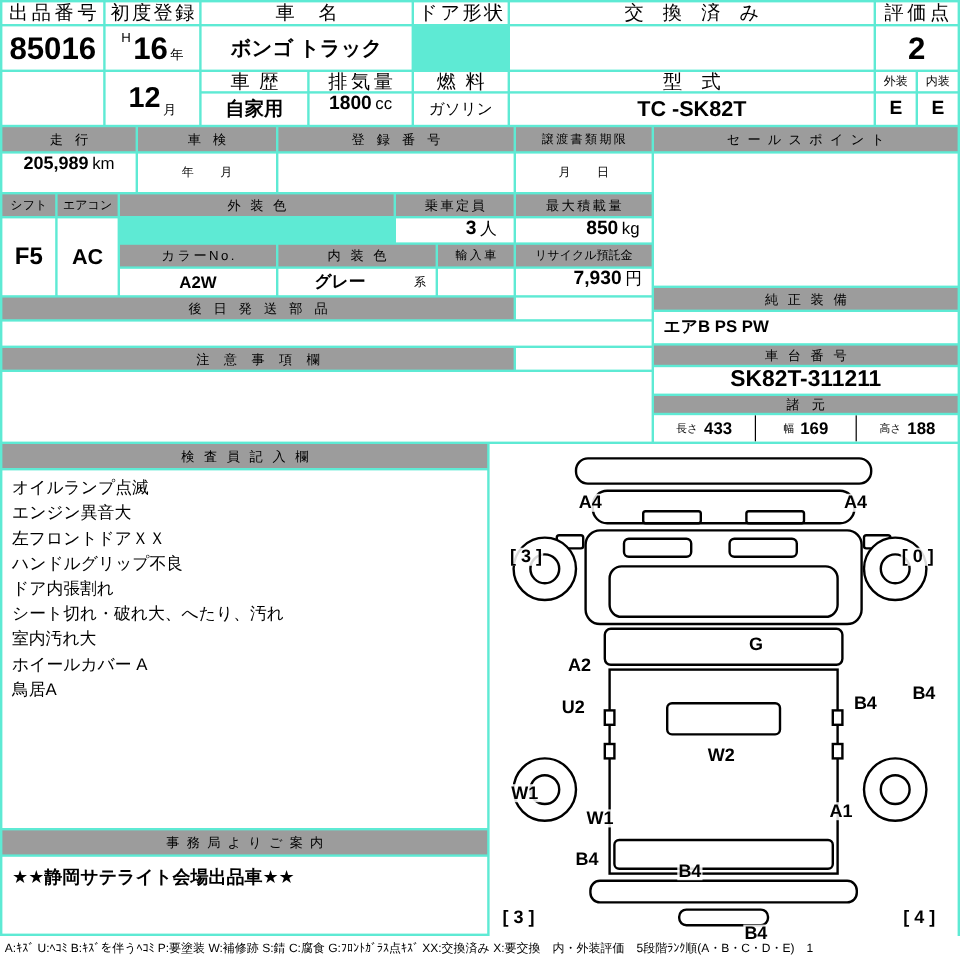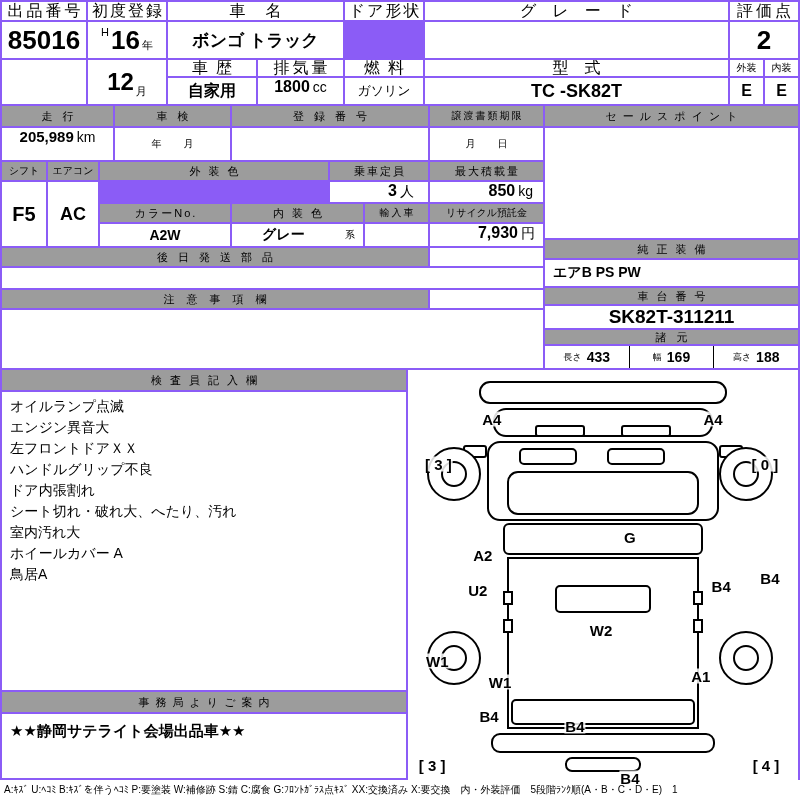--- a/index.html
+++ b/index.html
@@ -1,18 +1,18 @@
 <!DOCTYPE html>
 <html><head>
 <meta charset="utf-8">
 <style>
   html,body{margin:0;padding:0;background:#fff;}
   .sheet{position:relative;width:800px;height:800px;background:#fff;
          font-family:"Liberation Sans","DejaVu Sans",sans-serif;color:#000;}
-  .form{position:absolute;left:0;top:0;width:800px;height:780px;background:#8b5cf6;}
+  .form{position:absolute;left:0;top:0;width:800px;height:780px;background:#5eead4;}
   .c{position:absolute;background:#fff;display:flex;align-items:center;justify-content:center;
      overflow:hidden;box-sizing:border-box;white-space:nowrap;}
   .g{background:#9c9c9c;font-size:11px;font-weight:400;}
   .sm10{font-size:10px;}
   .al{justify-content:flex-start;}
   .ar{justify-content:flex-end;}
   .b26{font-weight:700;font-size:26px;}
   .b24{font-weight:700;font-size:24px;}
   .b20{font-weight:700;font-size:20px;}
   .b19{font-weight:700;font-size:19px;}
@@ -55,21 +55,21 @@
 </head>
 <body>
 
 <div class="sheet">
   <div class="form">
 
     <div class="c ls3" style="left:2px;top:2px;width:84px;height:18px">出品番号</div>
     <div class="c ls2" style="left:88px;top:2px;width:78px;height:18px">初度登録</div>
     <div class="c ls20" style="left:168px;top:2px;width:175px;height:18px">車名</div>
     <div class="c ls2" style="left:345px;top:2px;width:78px;height:18px">ドア形状</div>
-    <div class="c ls16" style="left:425px;top:2px;width:303px;height:18px">グレード</div>
+    <div class="c ls16" style="left:425px;top:2px;width:303px;height:18px">交換済み</div>
     <div class="c ls3" style="left:730px;top:2px;width:68px;height:18px">評価点</div>
 
     <div class="c b26" style="left:2px;top:22px;width:84px;height:36px">85016</div>
     <div class="c" style="left:88px;top:22px;width:78px;height:36px">
       <span class="era">H</span>
       <span class="b26">16</span>
       <span class="unit-low">年</span>
     </div>
     <div class="c b17" style="left:168px;top:22px;width:175px;height:36px">ボンゴ トラック</div>
     <div class="c" style="left:425px;top:22px;width:303px;height:36px"></div>

